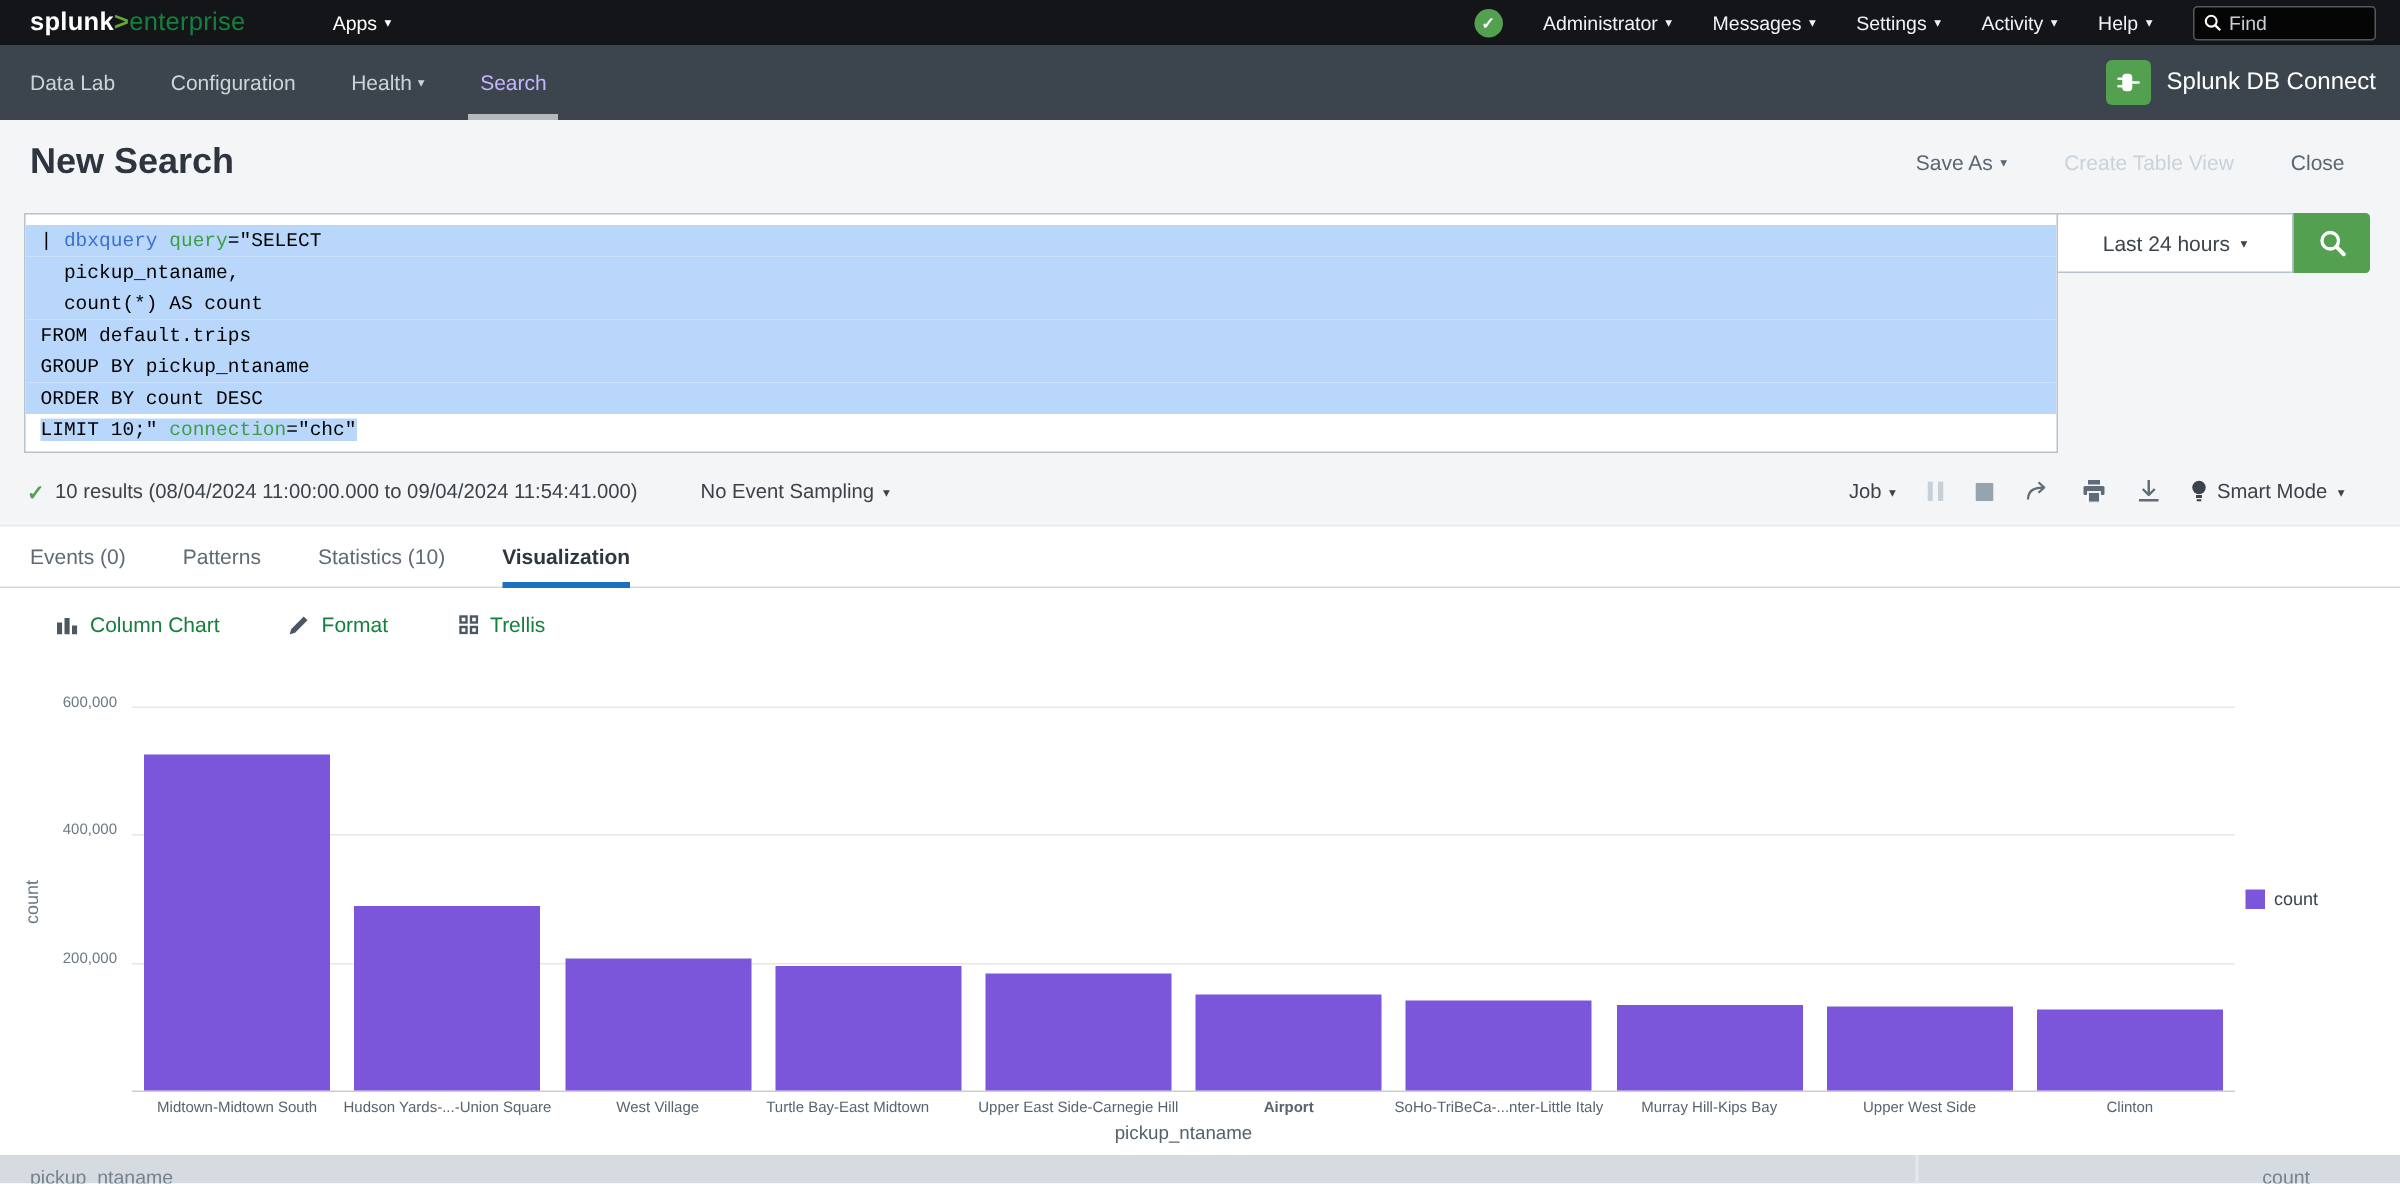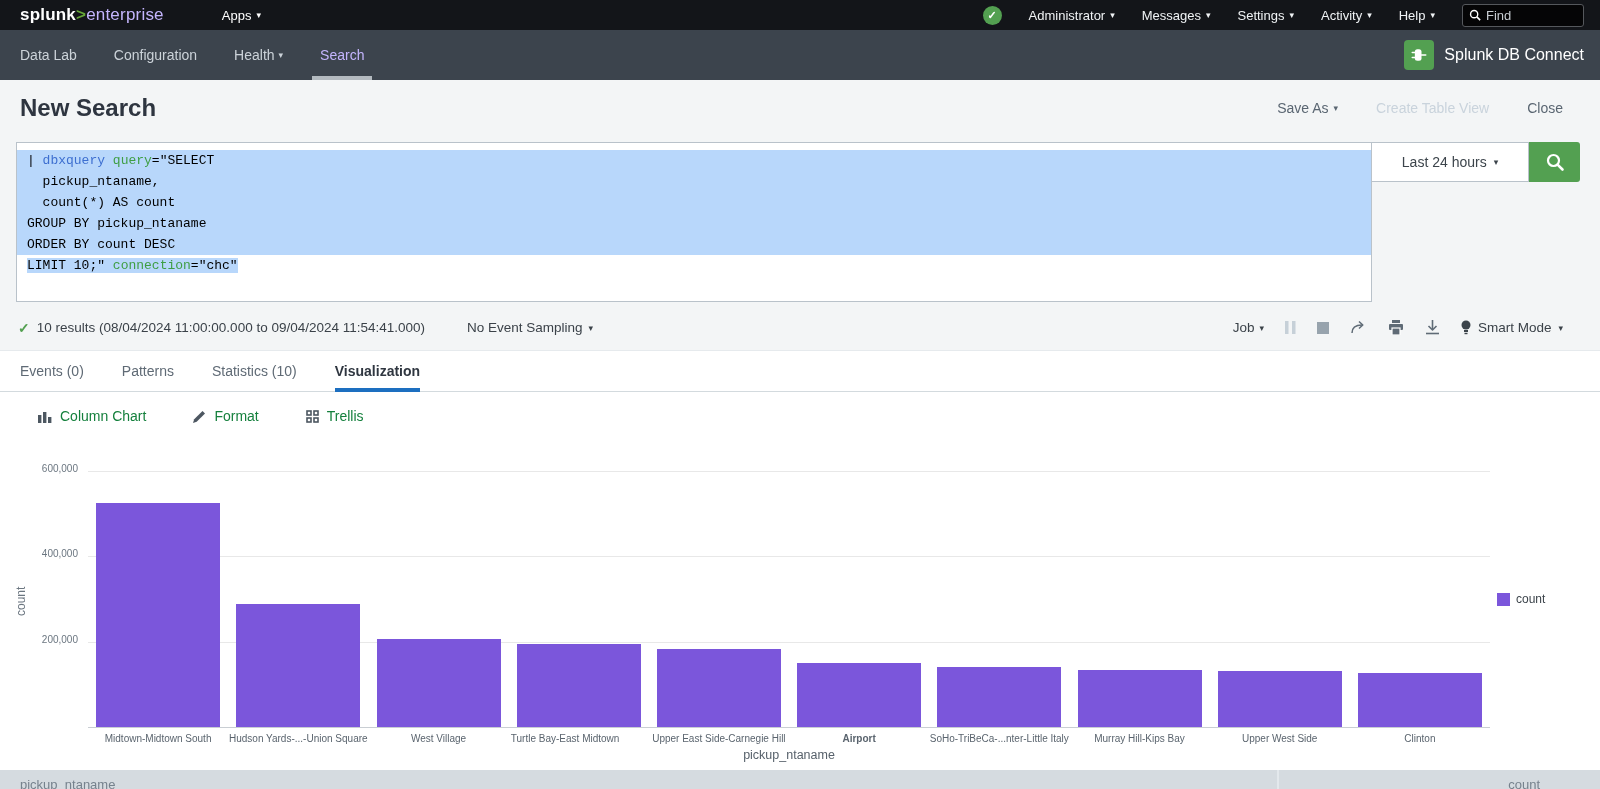--- a/index.html
+++ b/index.html
@@ -6,21 +6,21 @@
   html,body { width:1600px; height:789px; overflow:hidden; background:#fff;
     font-family:"Liberation Sans", sans-serif; }
   .page { position:relative; width:1600px; height:789px; background:#fff; }
 
   
   .topbar { position:absolute; left:0; top:0; width:1600px; height:30px;
     background:#131519; display:flex; align-items:center; color:#eef1f4; }
   .logo { margin-left:20px; font-size:17px; letter-spacing:.2px; cursor:default; }
   .logo .brand { color:#fff; font-weight:bold; }
   .logo .angle { color:#65a637; font-weight:bold; }
-  .logo .product { color:#c4b5fd; font-weight:normal; }
+  .logo .product { color:#15803d; font-weight:normal; }
   .apps { margin-left:58px; font-size:13px; color:#fff; display:flex; gap:5px; align-items:center; }
   .top-right { margin-left:auto; margin-right:16px; display:flex; align-items:center; gap:27px; }
   .status-circle { width:19px; height:19px; border-radius:50%; background:#53a051;
     display:flex; align-items:center; justify-content:center; color:#fff; font-size:11px; font-weight:bold; }
   .topmenu { font-size:13px; color:#f0f3f5; display:flex; gap:5px; align-items:center; white-space:nowrap; }
   .caret { font-size:9px; color:inherit; position:relative; top:0px; }
   .findbox { width:122px; height:23px; background:#050506; border:1px solid #55585c;
     border-radius:3px; display:flex; align-items:center; padding:0 6px; gap:5px; }
   .findbox input { background:transparent; border:none; outline:none; color:#c9ced3;
     font-size:13px; width:88px; font-family:"Liberation Sans",sans-serif; }
@@ -208,20 +208,21 @@
         </div>
       </div>
   </div>
 
   <div class="searcharea">
     <div class="queryrow">
       <div class="querybox" id="querybox">
           <div class="qline sel"><span>| </span><span class="qcmd">dbxquery</span><span> </span><span class="qarg">query</span><span>="SELECT</span></div>
           <div class="qline sel"><span>  pickup_ntaname,</span></div>
           <div class="qline sel"><span>  count(*) AS count</span></div>
+          <div class="qline sel"><span>FROM default.trips</span></div>
           <div class="qline sel"><span>GROUP BY pickup_ntaname</span></div>
           <div class="qline sel"><span>ORDER BY count DESC</span></div>
           <div class="qline"><span class="seltext"><span>LIMIT 10;" </span><span class="qarg">connection</span><span>="chc"</span></span></div>
         </div>
       <div class="timepicker">
         <span>Last 24 hours</span>
         <span class="caret">▾</span>
       </div>
       <button class="searchbtn">
         <span>

